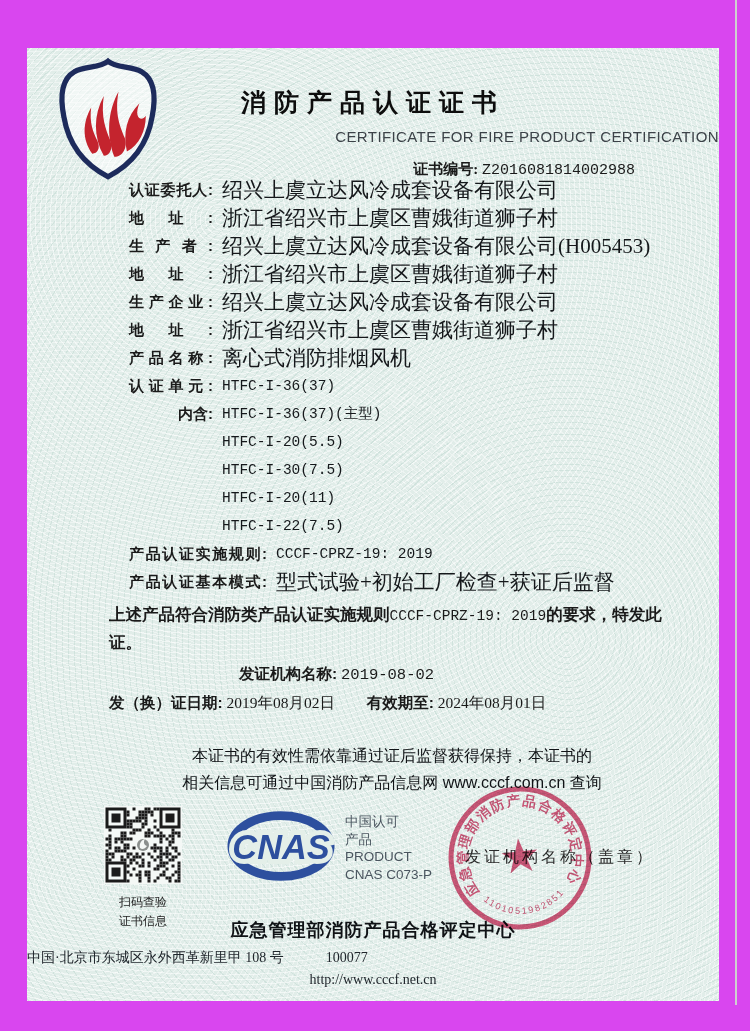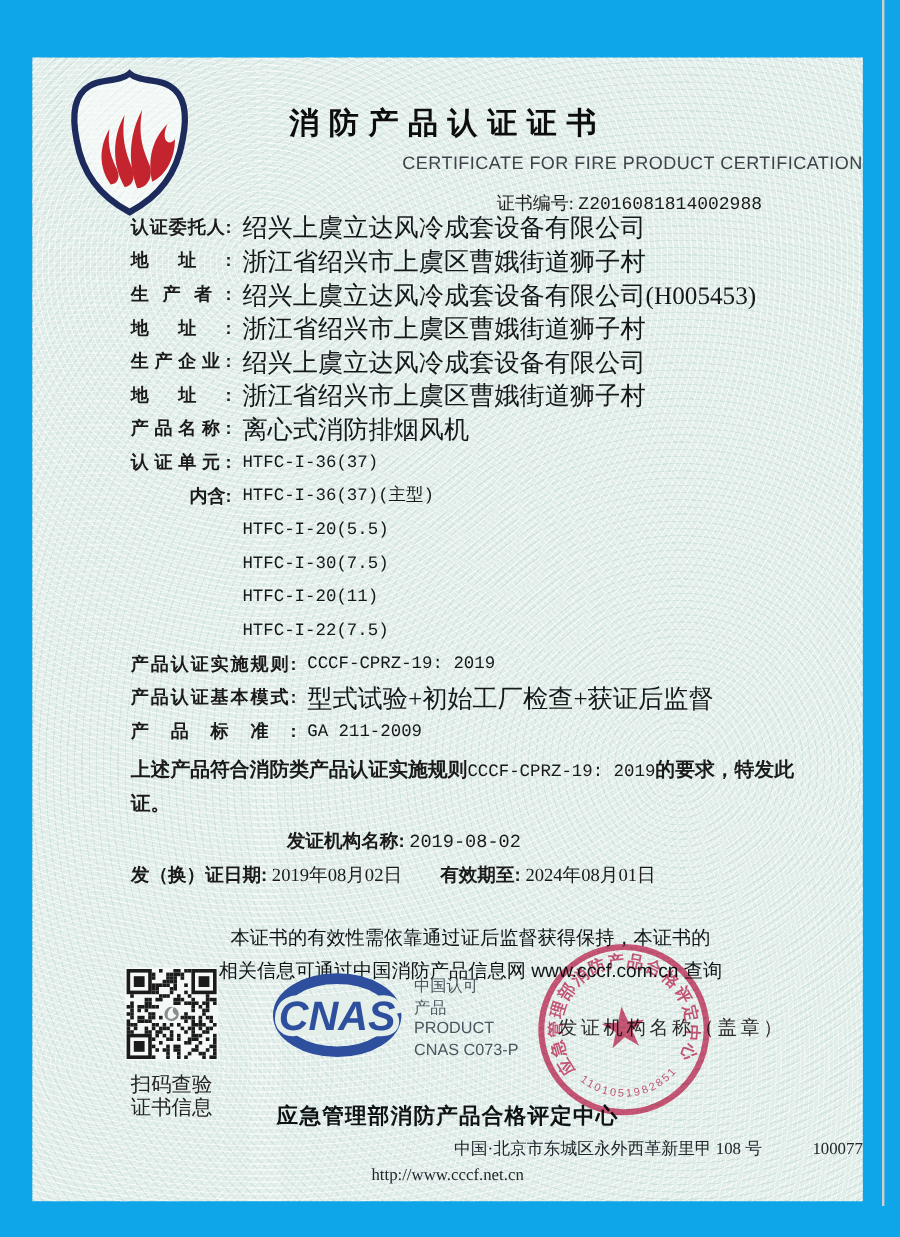--- a/index.html
+++ b/index.html
@@ -1,67 +1,67 @@
 <!DOCTYPE html>
 <html><head>
 <meta charset="utf-8">
 <style>
   html,body{margin:0;padding:0;}
   body{width:750px;height:1031px;background:#ffffff;overflow:hidden;
        font-family:"Liberation Serif","DejaVu Serif",serif;color:#1a1a1a;}
-  .page{position:relative;width:750px;height:1031px;background:#0ea5e9;}
+  .page{position:relative;width:750px;height:1031px;background:#d946ef;}
   .scan-edge{position:absolute;left:735px;top:0;width:2px;height:1005px;background:#cfcfcf;}
   .cert{position:absolute;left:27px;top:48px;width:692px;height:953px;
         background-color:#e1ede9;
         background-image:
           repeating-radial-gradient(circle at 28% 18%, rgba(255,255,255,.55) 0 1px, rgba(255,255,255,0) 1px 5px),
           repeating-radial-gradient(circle at 78% 62%, rgba(168,202,192,.30) 0 1px, rgba(255,255,255,0) 1px 6px),
           repeating-radial-gradient(circle at 8% 88%, rgba(255,255,255,.40) 0 1px, rgba(255,255,255,0) 1px 4px);
         overflow:hidden;}
   .emblem{position:absolute;left:22px;top:8px;}
   .title{margin:0;padding-top:38px;text-align:center;font-size:25px;font-weight:bold;
          letter-spacing:8px;color:#0d0d0d;}
   .subtitle{text-align:right;font-size:15px;letter-spacing:.4px;color:#3c4248;margin-top:9px;
             font-family:"Liberation Sans","DejaVu Sans",sans-serif;}
   .certno{ text-align:right;padding-right:84px;margin-top:15px;font-size:15px;}
-  .certno .lab{font-weight:normal;}
+  .certno .lab{font-weight:bold;}
   .mono{font-family:"Liberation Mono","DejaVu Sans Mono",monospace;}
   .content{position:absolute;left:82px;top:128px;width:566px;}
-  .row{display:flex;line-height:28px;}
+  .row{display:flex;line-height:28px;margin-left:20px;}
   .flabel{font-weight:bold;font-size:15px;white-space:nowrap;flex:0 0 auto;
           font-family:"Liberation Sans","DejaVu Sans",sans-serif;}
   .flabel.std{width:84px;text-align:justify;text-align-last:justify;}
   .flabel.inner{width:84px;text-align:right;text-align-last:right;}
   .flabel.cont{width:84px;}
   .flabel.wide{width:138px;text-align:justify;text-align-last:justify;}
   .fvalue{padding-left:9px;font-size:21px;color:#15181b;}
   .fvalue.mono{font-size:14.5px;}
   .statement{margin-top:5px;width:560px;font-size:16.5px;font-weight:bold;line-height:26px;
              font-family:"Liberation Sans","DejaVu Sans",sans-serif;}
   .statement .code{font-weight:normal;font-size:14.5px;
              font-family:"Liberation Mono","DejaVu Sans Mono",monospace;}
   .dline{line-height:28px;font-size:15.5px;}
   .dline .lab{font-weight:bold;font-size:15.5px;
              font-family:"Liberation Sans","DejaVu Sans",sans-serif;}
   .dline.first{margin-top:5px;padding-left:130px;}
   .gap{display:inline-block;width:24px;}
   .note{margin-top:25px;text-align:center;font-size:16px;line-height:27px;color:#101316;
         font-family:"Liberation Sans","DejaVu Sans",sans-serif;}
   .qrblock{position:absolute;left:58px;top:758px;width:116px;text-align:center;}
-  .qrcaption{margin-top:5px;font-size:17px;line-height:19px;color:#222;}
+  .qrcaption{margin-top:5px;font-size:12px;line-height:19px;color:#222;}
   .cnas-logo{position:absolute;left:200px;top:762px;}
   .cnas-text{position:absolute;left:318px;top:765px;font-size:13.5px;line-height:17.5px;color:#4a555f;
              font-family:"Liberation Sans","DejaVu Sans",sans-serif;}
   .issuer{position:absolute;left:438px;top:799px;font-size:16px;letter-spacing:3px;color:#2b2b2b;z-index:2;}
   .seal{position:absolute;left:414px;top:731px;width:158px;height:158px;z-index:3;
         transform:rotate(-6deg);opacity:.9;mix-blend-mode:multiply;}
   .footer-org{position:absolute;left:0;top:870px;width:100%;text-align:center;font-weight:bold;
               font-size:18px;letter-spacing:1px;color:#101316;
               font-family:"Liberation Sans","DejaVu Sans",sans-serif;}
-  .footer-addr{position:absolute;left:0;top:901px;width:100%;text-align:right;font-size:14px;color:#20262c;}
+  .footer-addr{position:absolute;left:0;top:901px;width:100%;text-align:left;font-size:14px;color:#20262c;}
   .footer-url{position:absolute;left:0;top:924px;width:100%;text-align:center;font-size:14px;color:#20262c;}
   .addr-gap{display:inline-block;width:42px;}
 </style>
 </head>
 <body>
 
 <div class="page">
   <div class="cert">
 
     <svg class="emblem" width="118" height="126" viewBox="0 0 110 120">
@@ -135,24 +135,20 @@
             <span class="flabel cont"></span>
             <span class="fvalue mono">HTFC-I-22(7.5)</span>
           </div>
           <div class="row">
             <span class="flabel wide">产品认证实施规则:</span>
             <span class="fvalue mono">CCCF-CPRZ-19: 2019</span>
           </div>
           <div class="row">
             <span class="flabel wide">产品认证基本模式:</span>
             <span class="fvalue">型式试验+初始工厂检查+获证后监督</span>
-          </div>
-          <div class="row">
-            <span class="flabel wide">产品标准:</span>
-            <span class="fvalue mono">GA 211-2009</span>
           </div>
         </div>
 
       <div class="statement" id="statement"><span class="">上述产品符合消防类产品认证实施规则</span><span class="code">CCCF-CPRZ-19: 2019</span><span class="">的要求，特发此证。</span></div>
 
       <div class="dline first">
         <span class="lab">发证机构名称:</span>
         <span class="mono">2019-08-02</span>
       </div>
       <div class="dline">

